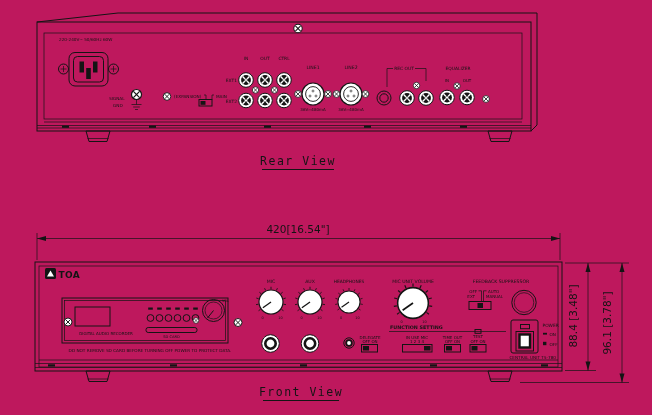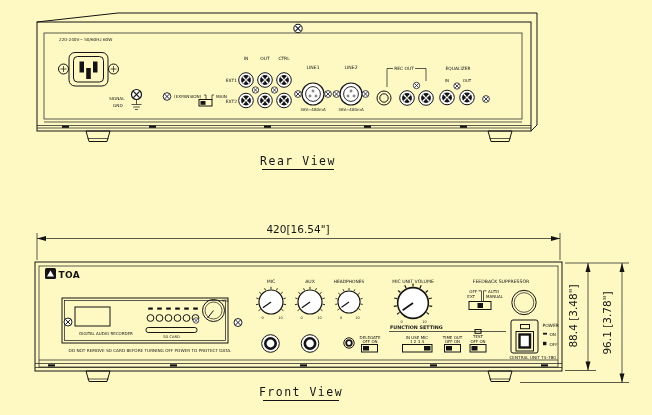--- a/index.html
+++ b/index.html
@@ -1,16 +1,16 @@
 <!DOCTYPE html>
 <html><head>
 <meta charset="utf-8">
 <style>
   html,body{margin:0;padding:0;background:#ffffff;}
-  .stage{position:relative;width:652px;height:415px;background:#fef9c3;overflow:hidden;}
+  .stage{position:relative;width:652px;height:415px;background:#be185d;overflow:hidden;}
   svg{display:block;}
   svg text{fill:#141414;font-family:"DejaVu Sans",sans-serif;}
   .ln{stroke:#141414;stroke-width:1;fill:none;}
   .lt{stroke:#141414;stroke-width:.7;fill:none;}
   .fl{fill:#141414;stroke:none;}
   .wfl{fill:#fff;}
   .t34{font-size:3.4px;} .t36{font-size:3.6px;} .t40{font-size:4px;}
   .t42{font-size:4.2px;} .t44{font-size:4.4px;} .t46{font-size:4.6px;}
   .t48{font-size:4.8px;font-weight:bold;}
   .brand{font-size:9px;font-weight:bold;letter-spacing:.4px;}

